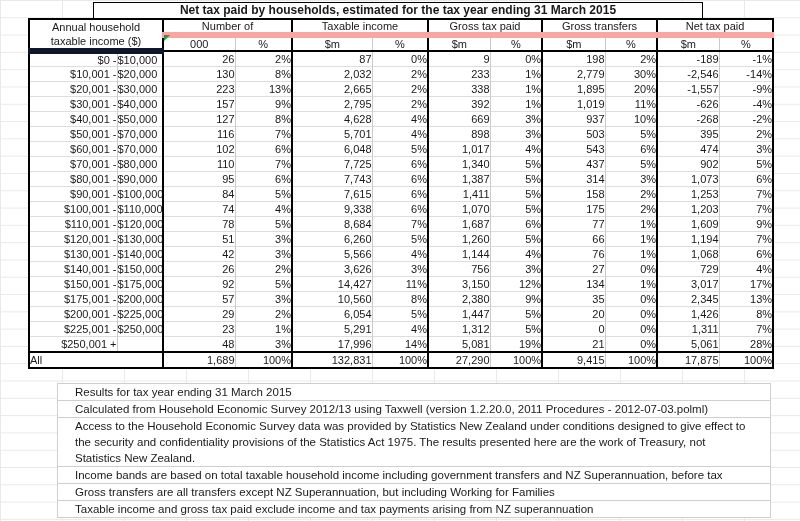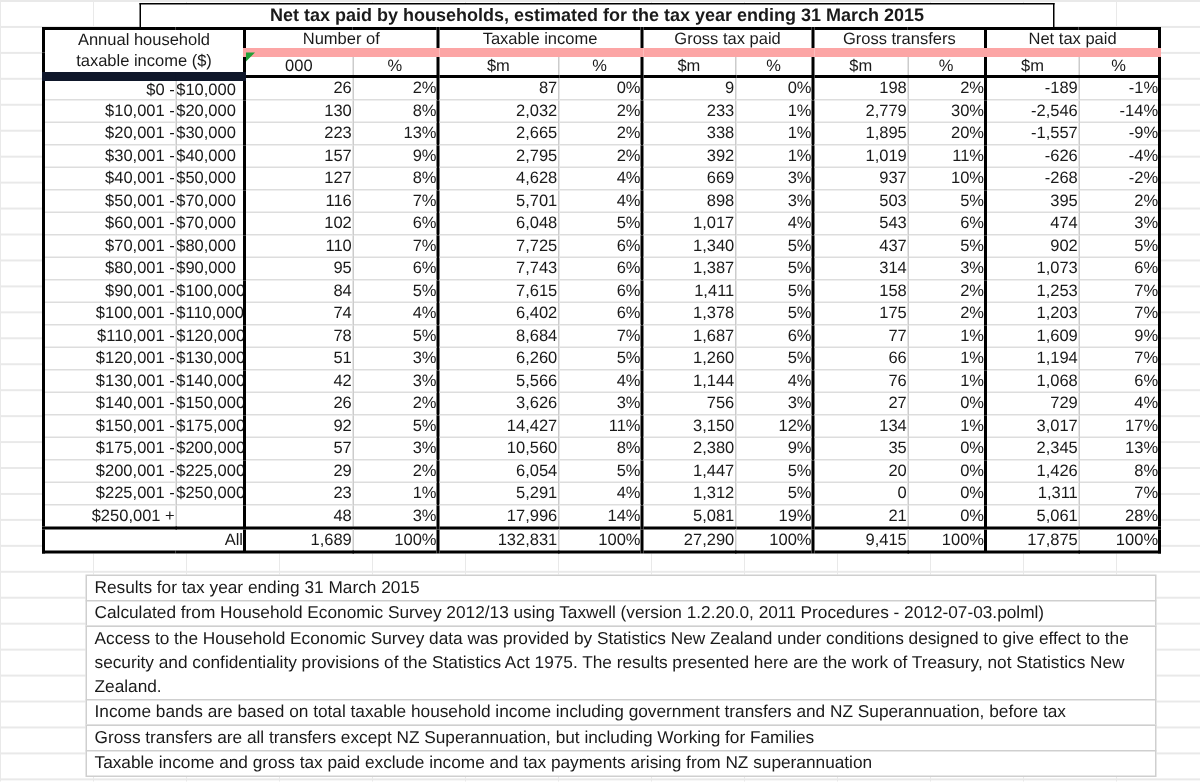--- a/index.html
+++ b/index.html
@@ -35,29 +35,29 @@
   th.inc-h div{text-align:center;font-size:11px;line-height:14px;}
   th.grp{border-bottom:6px solid #fca5a5;text-align:center;}
   th.sub{border-bottom:2px solid #000;text-align:center;}
   .dark-left{border-left:2px solid #000;}
   .light-left{border-left:1px solid #cccccc;}
   tbody td{border-top:1px solid #dddddd;}
   td.inc-from{text-align:right;padding-right:3px;}
   td.inc-to{text-align:left;padding-left:4px;}
   td.num{text-align:right;padding-right:5px;}
   tr.r-all td{border-top:2px solid #000;}
-  td.all-label{text-align:right;}
+  td.all-label{text-align:left;}
   .err-tri{
     position:absolute;left:136px;top:33px;width:0;height:0;
     border-top:6px solid #21a038;border-right:6px solid transparent;
   }
   .fnotes{position:absolute;left:57px;top:384px;width:714px;}
   .fnote{
     background:#fff;border:1px solid #cfcfcf;margin-top:-1px;
-    font-size:11.5px;line-height:16px;padding:0 5px;min-height:16px;
+    font-size:11.5px;line-height:16px;padding:0 17px;min-height:16px;
   }
 </style>
 </head>
 <body>
 
 <div class="sheet-area">
   <div class="title-cell">Net tax paid by households, estimated for the tax year ending 31 March 2015</div>
   <table class="tax">
     <colgroup>
         <col style="width: 88px;">
@@ -237,23 +237,23 @@
           <td class="num dark-left">158</td>
           <td class="num light-left">2%</td>
           <td class="num dark-left">1,253</td>
           <td class="num light-left">7%</td>
         </tr>
         <tr>
           <td class="inc-from">$100,001 -</td>
           <td class="inc-to light-left">$110,000</td>
           <td class="num dark-left">74</td>
           <td class="num light-left">4%</td>
-          <td class="num dark-left">6,402</td>
-          <td class="num light-left">6%</td>
-          <td class="num dark-left">1,378</td>
+          <td class="num dark-left">9,338</td>
+          <td class="num light-left">6%</td>
+          <td class="num dark-left">1,070</td>
           <td class="num light-left">5%</td>
           <td class="num dark-left">175</td>
           <td class="num light-left">2%</td>
           <td class="num dark-left">1,203</td>
           <td class="num light-left">7%</td>
         </tr>
         <tr>
           <td class="inc-from">$110,001 -</td>
           <td class="inc-to light-left">$120,000</td>
           <td class="num dark-left">78</td>

